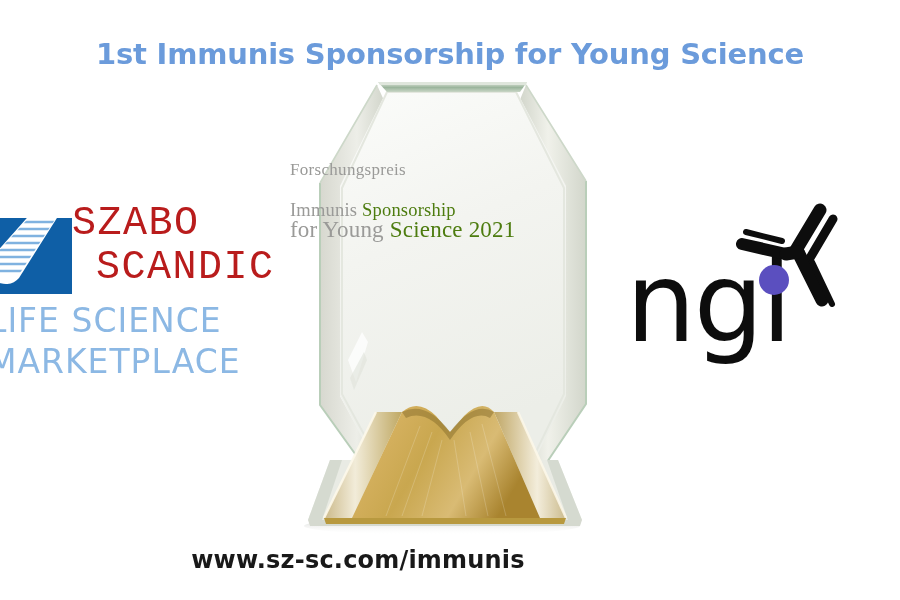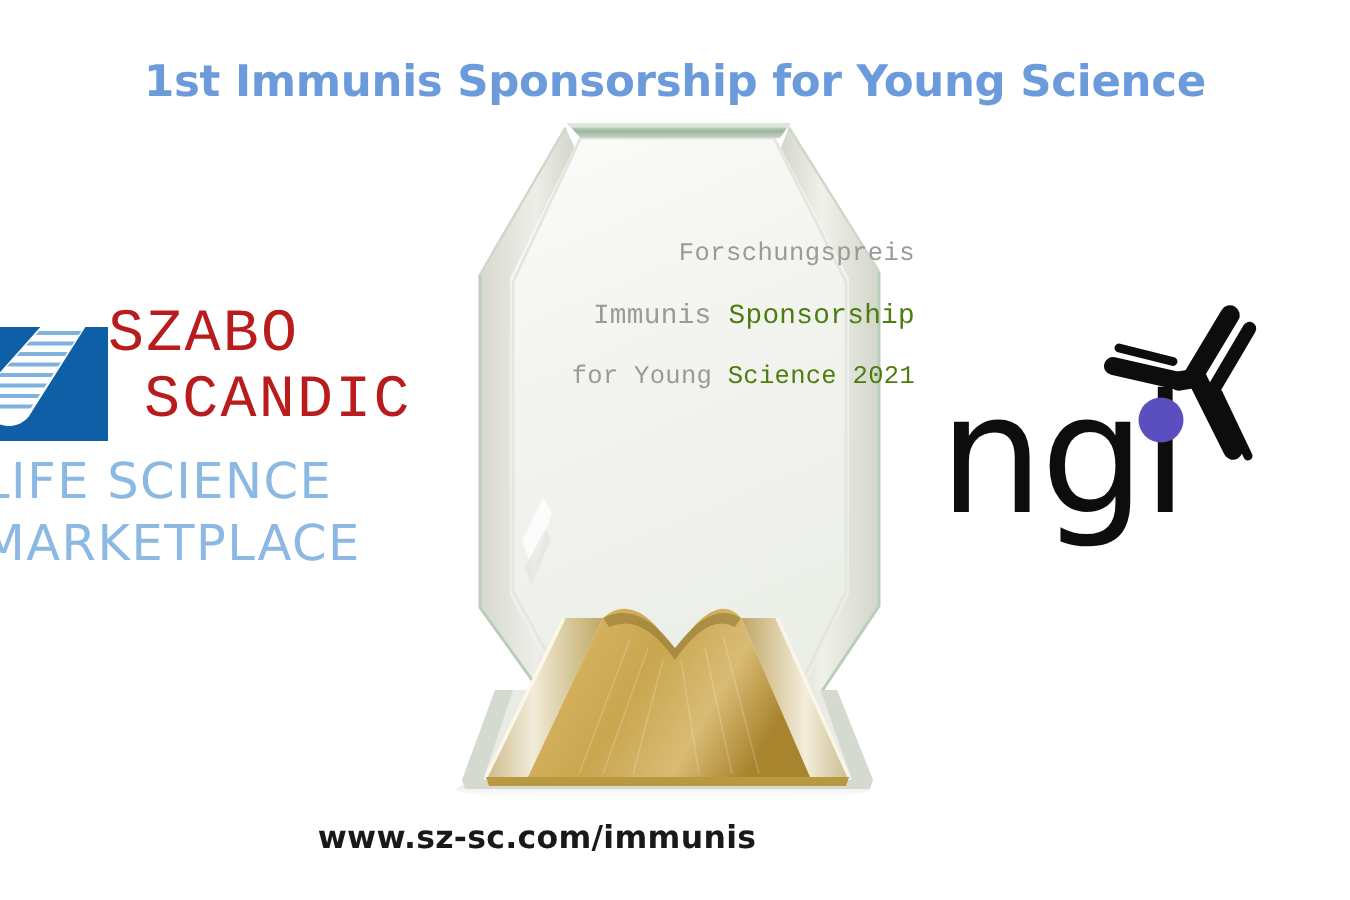--- a/index.html
+++ b/index.html
@@ -117,39 +117,39 @@
     position: absolute;
     left: 0;
     top: 0;
     width: 320px;
     text-align: center;
     pointer-events: none;
   }
   .tt-line {
     position: absolute;
     width: 320px;
-    text-align: right;
-    font-family: Liberation Mono, monospace;
+    text-align: left;
+    font-family: Liberation Serif, serif;
     color: #9a9a98;
     white-space: nowrap;
   }
   .tt-a { top: 100px;  font-size: 17px; letter-spacing: 0.3px; }
   .tt-b { top: 140px;  font-size: 18.5px; letter-spacing: 0.2px; }
-  .tt-c { top: 182px;  font-size: 17px; letter-spacing: 0.2px; }
+  .tt-c { top: 157px;  font-size: 23px; letter-spacing: 0.2px; }
   .tt-strong { color: #4d7c0f; }
 
   
   .url {
     position: absolute;
     left: 0;
     top: 546px;
     width: 716px;
     text-align: center;
     font-family: "DejaVu Sans", sans-serif;
-    font-size: 21px;
+    font-size: 24px;
     font-weight: 600;
     letter-spacing: 0.2px;
     color: #191919;
     white-space: nowrap;
   }
 </style>
 </head>
 <body>
 
 <div id="canvas">

